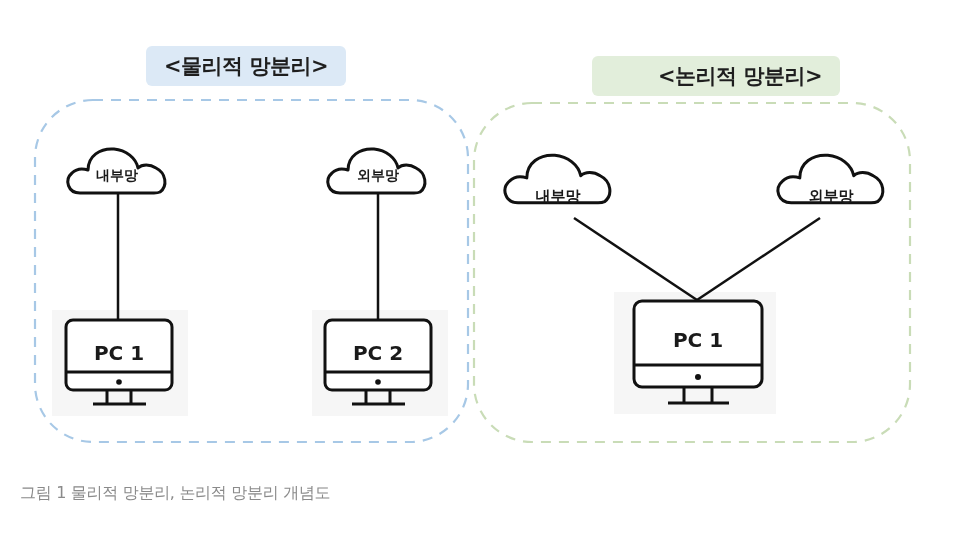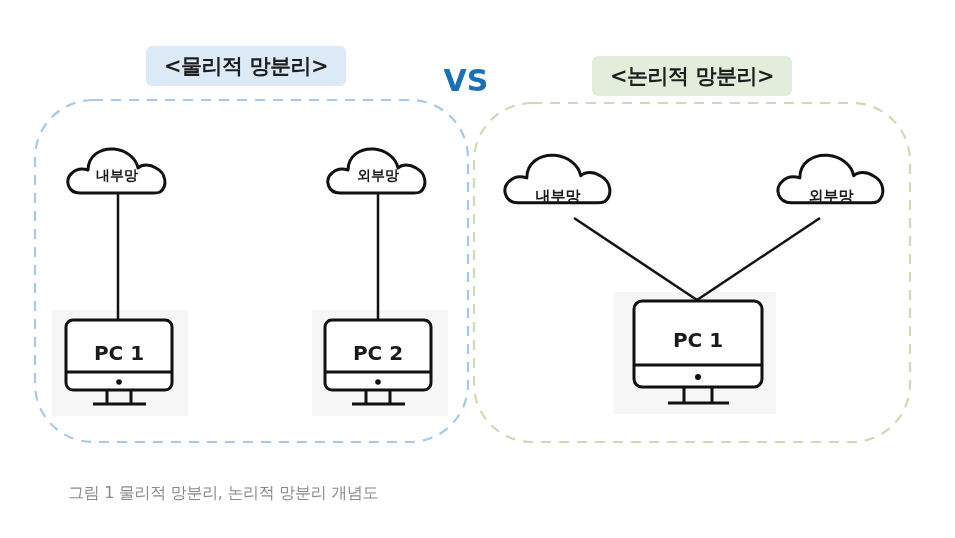--- a/index.html
+++ b/index.html
@@ -3,27 +3,27 @@
   <meta charset="utf-8">
   <style>
     html, body { margin: 0; padding: 0; background: #ffffff; }
     body { width: 955px; height: 538px; position: relative; overflow: hidden;
            font-family: "DejaVu Sans", sans-serif; }
     .stage { position: absolute; left: 0; top: 0; width: 955px; height: 538px; }
     .badge { position: absolute; height: 40px; border-radius: 6px;
              display: flex; align-items: center; justify-content: center;
              font-weight: bold; font-size: 21px; color: #1e1e1e; letter-spacing: -0.5px; }
     .badge-physical { left: 146px; top: 46px; width: 200px; background: #dce9f6; }
-    .badge-logical { left: 592px; top: 56px; width: 200px; background: #e2eedb; }
+    .badge-logical { left: 592px; top: 56px; width: 200px; background: #e2eedb; padding-left: 48px; }
     .vs { position: absolute; left: 440px; top: 60px; width: 52px; height: 40px;
           font-family: "DejaVu Sans", sans-serif; font-weight: bold; font-size: 30px;
           color: #1c6fb6; display: flex; align-items: center; justify-content: center; }
     .pc-bg { position: absolute; background: #f6f6f6; }
     .caption { position: absolute; left: 20px; top: 483px; font-size: 16px;
-               color: #8a8a8a; font-family: "DejaVu Sans", sans-serif; letter-spacing: -0.3px; margin-left: 48px; }
+               color: #8a8a8a; font-family: "DejaVu Sans", sans-serif; letter-spacing: -0.3px; }
     svg { position: absolute; left: 0; top: 0; }
     .lbl { font-family: "DejaVu Sans", sans-serif; font-weight: bold; fill: #1a1a1a; }
   </style>
 </head>
 <body>
 
 <div class="stage">
 
   <div class="pc-bg" style="left:52px;top:310px;width:136px;height:106px;"></div>
   <div class="pc-bg" style="left:312px;top:310px;width:136px;height:106px;"></div>
@@ -88,17 +88,16 @@
       <line x1="78" y1="86" x2="78" y2="101" stroke="#111" stroke-width="3"></line>
       <line x1="34" y1="102" x2="95" y2="102" stroke="#111" stroke-width="3"></line>
     </g>
 
     <text class="lbl" x="119" y="360" font-size="20" text-anchor="middle">PC 1</text>
     <text class="lbl" x="378" y="360" font-size="20" text-anchor="middle">PC 2</text>
     <text class="lbl" x="698" y="347" font-size="20" text-anchor="middle">PC 1</text>
   </svg>
 
   <div class="badge badge-physical">&lt;물리적 망분리&gt;</div>
-  <div class="vs">VS</div>
   <div class="badge badge-logical">&lt;논리적 망분리&gt;</div>
 
   <div class="caption">그림 1 물리적 망분리, 논리적 망분리 개념도</div>
 </div>
 
 </body></html>

